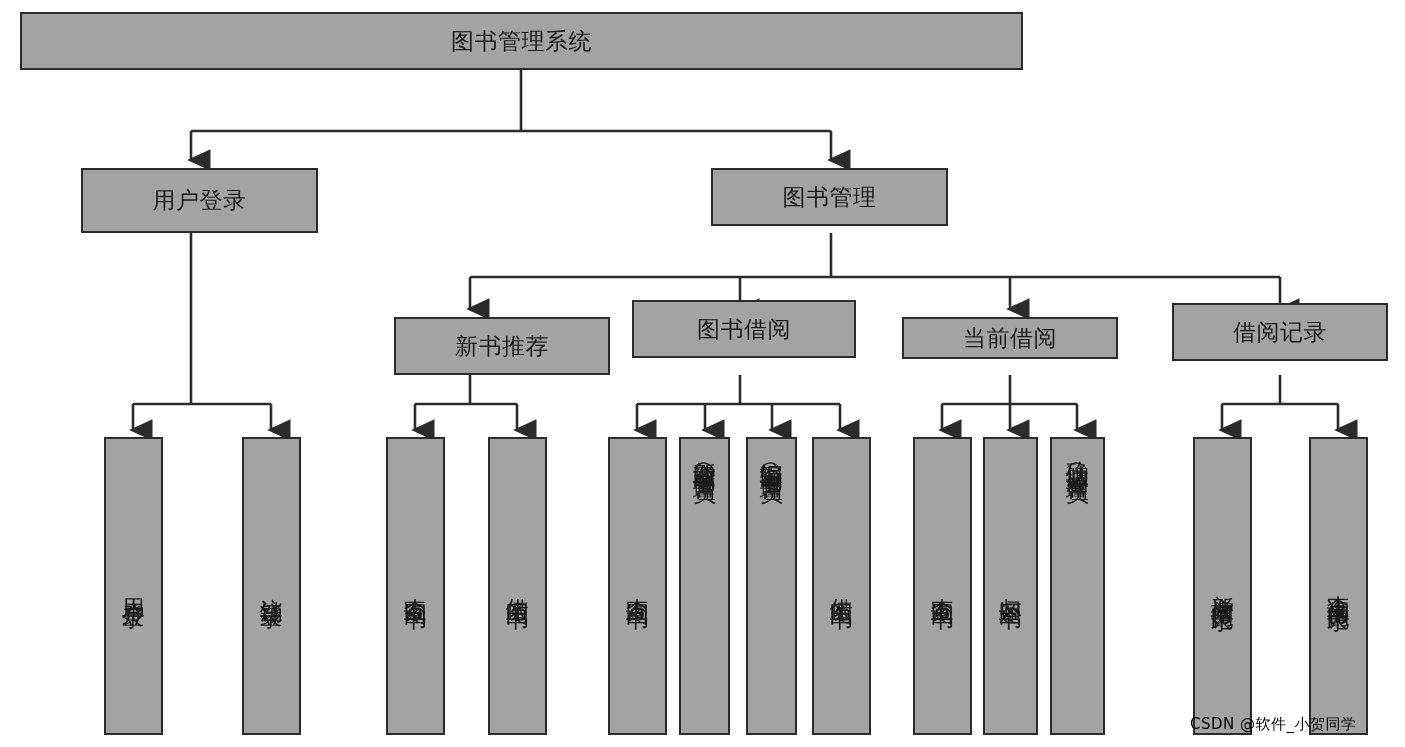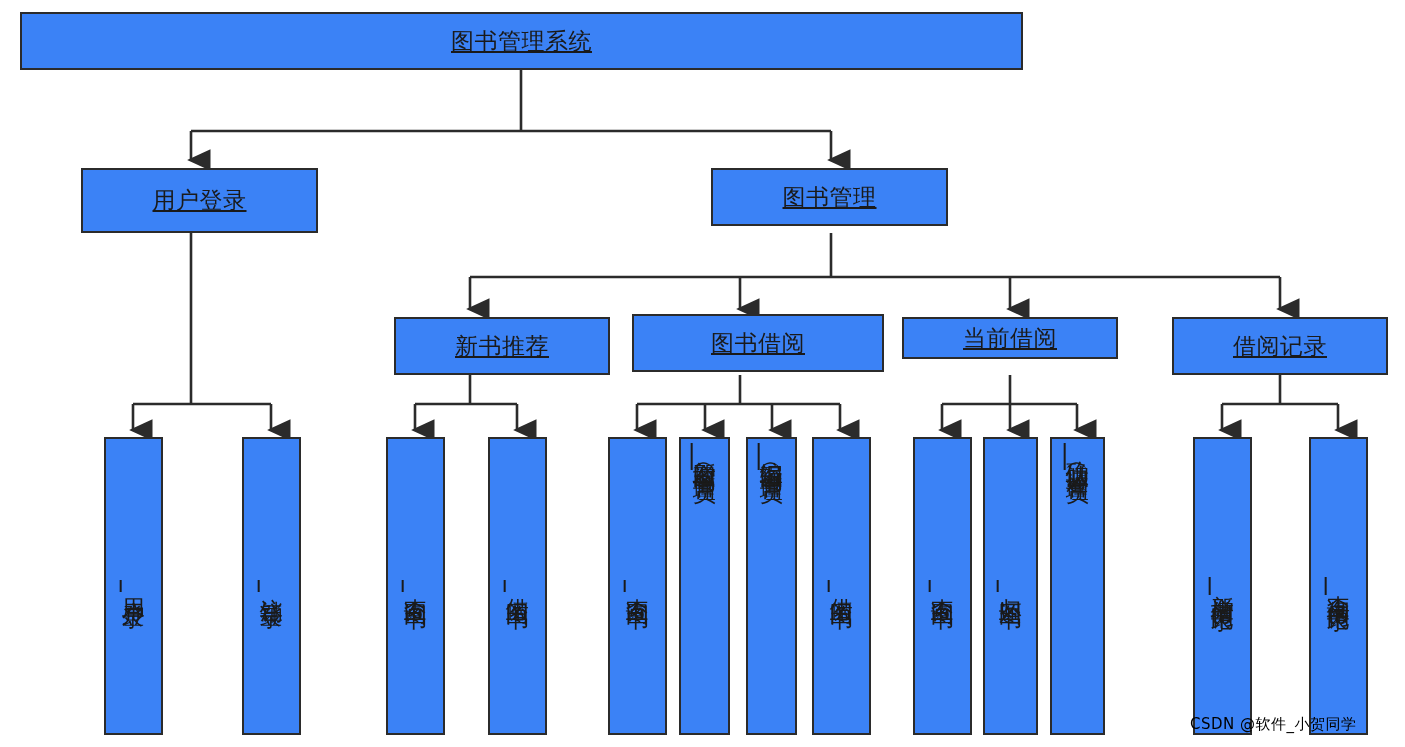--- a/index.html
+++ b/index.html
@@ -23,26 +23,25 @@
     left: 0;
     top: 0;
     width: 1405px;
     height: 747px;
     pointer-events: none;
   }
   .node {
     position: absolute;
     box-sizing: border-box;
     border: 2.5px solid #2b2b2b;
-    background: #3b82f6;
+    background: #a3a3a3;
     display: flex;
     align-items: center;
     justify-content: center;
     color: #1a1a1a;
-    text-decoration: underline;
   }
   .node .label {
     font-size: 23px;
     line-height: 1.15;
     letter-spacing: 0.5px;
     white-space: nowrap;
   }
   
   .node.vertical {
     align-items: center;
@@ -135,29 +134,29 @@
   </div>
 
   <div class="node" style="left:711px; top:168px; width:237px; height:58px;">
     <span class="label">图书管理</span>
   </div>
 
   <div class="node" style="left:362px; top:317px; width:216px; height:58px;margin-left:32px;">
     <span class="label">新书推荐</span>
   </div>
 
-  <div class="node" style="left:632px; top:314px; width:252px; height:58px;">
+  <div class="node" style="left:632px; top:300px; width:224px; height:58px;">
     <span class="label">图书借阅</span>
   </div>
 
   <div class="node" style="left:902px; top:317px; width:216px; height:42px;">
     <span class="label">当前借阅</span>
   </div>
 
-  <div class="node" style="left:1172px; top:317px; width:216px; height:58px;">
+  <div class="node" style="left:1172px; top:303px; width:216px; height:58px;">
     <span class="label">借阅记录</span>
   </div>
 
   <div class="node vertical" style="left:104px; top:437px; width:59px; height:298px;">
     <span class="label">用户登录</span>
   </div>
 
   <div class="node vertical" style="left:242px; top:437px; width:59px; height:298px;">
     <span class="label">注销登录</span>
   </div>

